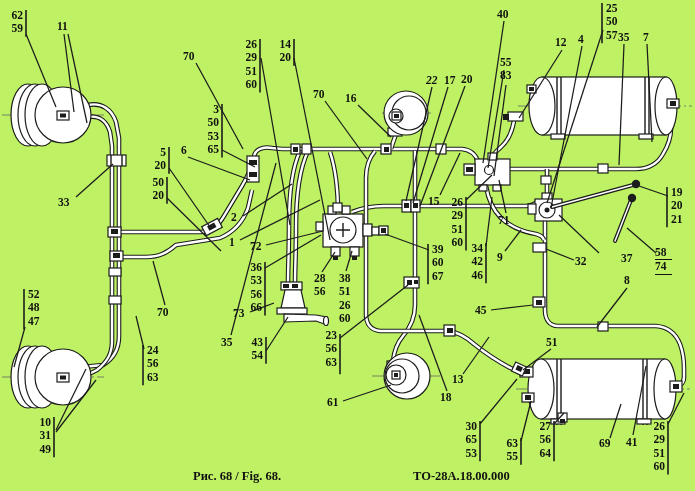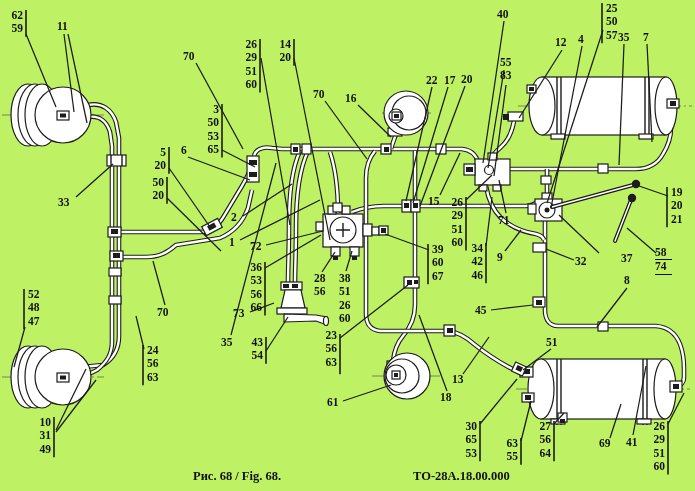--- a/index.html
+++ b/index.html
@@ -374,21 +374,21 @@
       </div>
       <div class="lbl" style="left: 58px; top: 196px; width: 15px;">
         <div>33</div>
       </div>
       <div class="lbl" style="left: 313px; top: 88px; width: 15px;">
         <div>70</div>
       </div>
       <div class="lbl" style="left: 345px; top: 92px; width: 15px;">
         <div>16</div>
       </div>
-      <div class="lbl" style="left: 426px; top: 74px; width: 15px;">
+      <div class="lbl" style="left: 426px; top: 74px; width: 15px; font-style: italic;">
         <div>22</div>
       </div>
       <div class="lbl" style="left: 444px; top: 74px; width: 15px;">
         <div>17</div>
       </div>
       <div class="lbl" style="left: 461px; top: 73px; width: 15px;">
         <div>20</div>
       </div>
       <div class="lbl" style="left: 497px; top: 8px; width: 15px;">
         <div>40</div>

